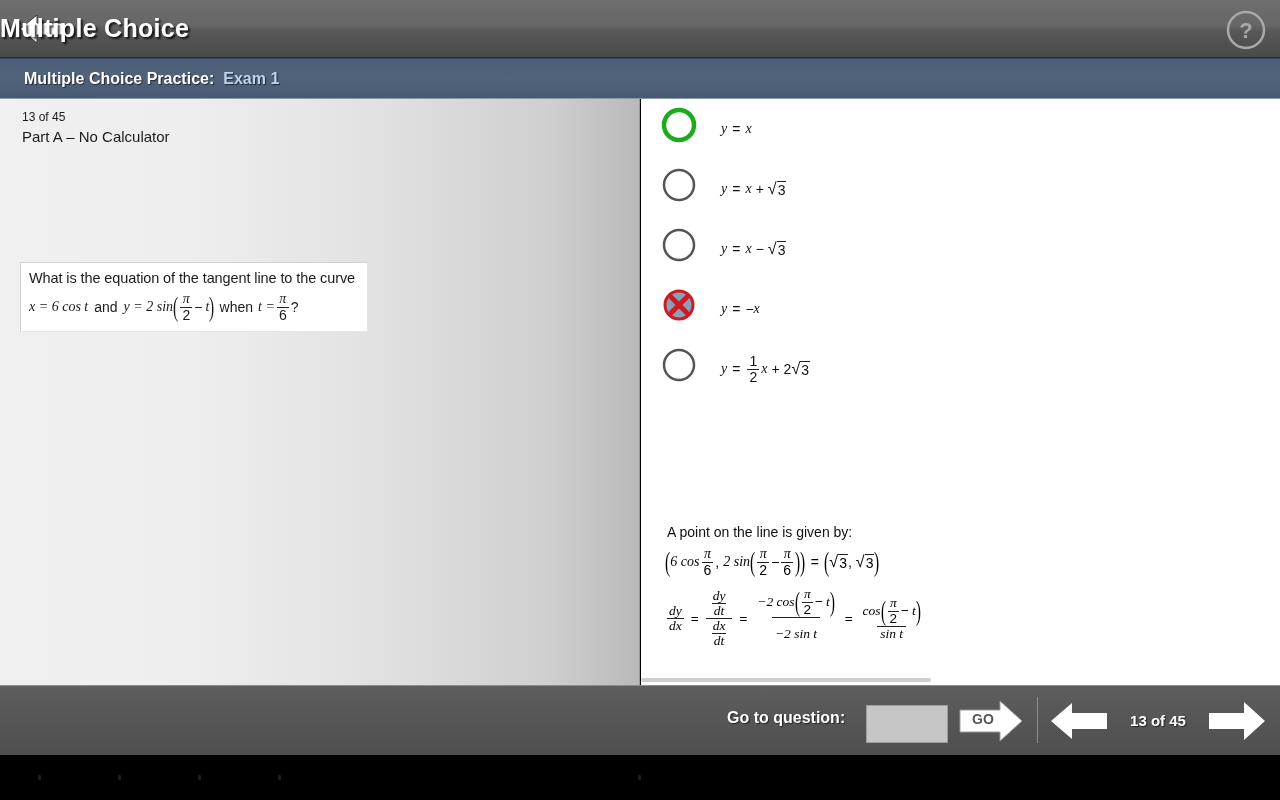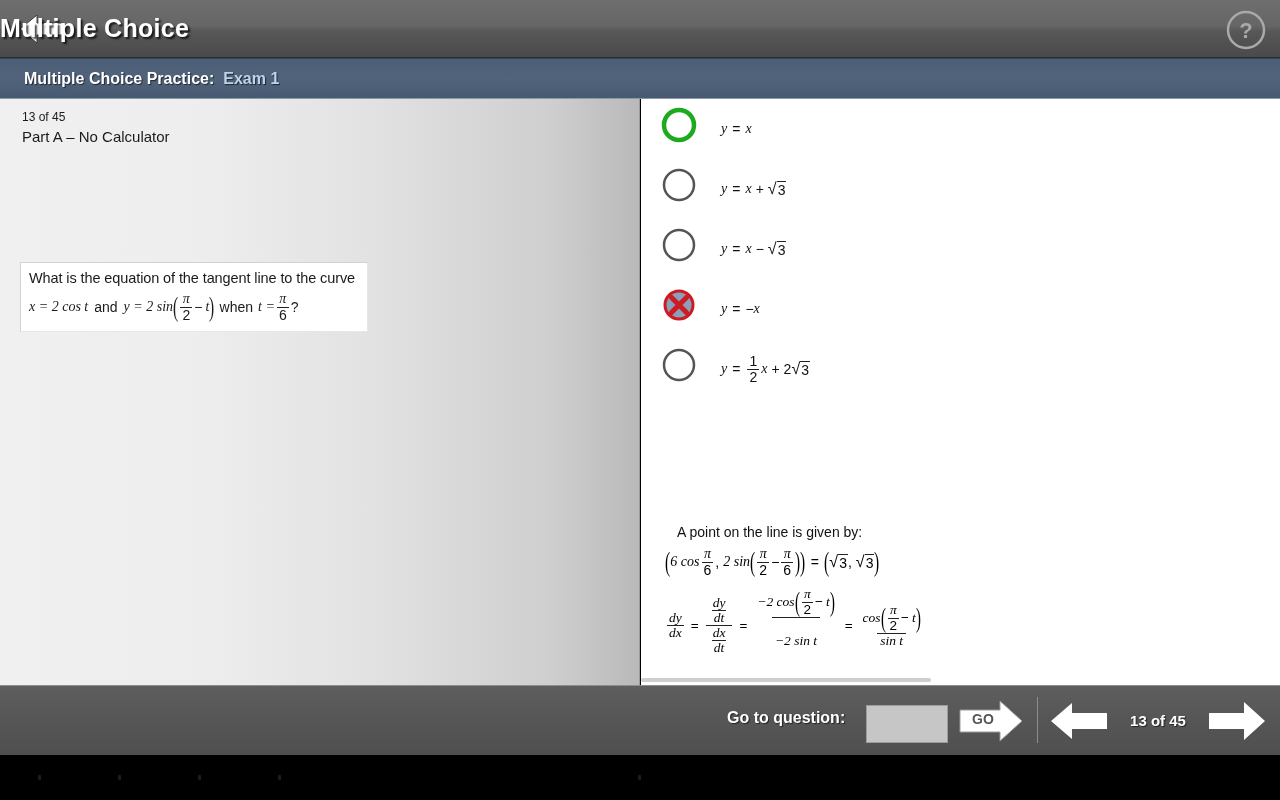--- a/index.html
+++ b/index.html
@@ -117,21 +117,21 @@
     font-family:"Liberation Serif", serif; line-height:.78;
     margin:0 -2px;
   }
   .sqrt { display:inline-flex; align-items:stretch; vertical-align:middle; }
   .sqrt .rad { font-size:1.15em; line-height:1; }
   .sqrt .rand { border-top:1px solid #222; padding:0 1px; margin-top:1px;}
   .row { display:inline-flex; align-items:center; }
 
   
   .expl { position:absolute; left:0; top:425px; width:639px; }
-  .expl-line { font-size:14px; color:#111; margin-left:36px; }
+  .expl-line { font-size:14px; color:#111; margin-left:26px; }
   .expl-block { margin-left:24px; margin-top:7px; }
 
   
   .bottombar {
     position:absolute; left:0; top:685px; width:1280px; height:70px;
     background:linear-gradient(to bottom,#5e5e5e 0%, #575757 40%, #4f4f4f 100%);
     border-top:1px solid #8d8d8d;
   }
   .goto-label {
     position:absolute; left:727px; top:23px;
@@ -203,21 +203,21 @@
       <div class="q-meta">
         <div>13 of 45</div>
         <div class="part">Part A – No Calculator</div>
       </div>
 
       <div class="q-box">
         <div class="q-line1">What is the equation of the tangent line to the curve</div>
 
         <div class="q-line2">
           <span class="row">
-              <span class="mi">x = 2 cos t</span>
+              <span class="mi">x = 6 cos t</span>
             </span>
           <span style="width:6px"></span>
           <span>and</span>
           <span style="width:6px"></span>
           <span class="mi">y = 2 sin</span>
           <span class="paren">(</span>
           <span class="frac">
             <span class="num mi">π</span>
             <span class="den mn">2</span>
           </span>
@@ -397,21 +397,21 @@
                   <span class="paren">(</span>
                   <span class="frac">
                       <span class="num mi">π</span>
                   <span class="den mn">2</span>
                     </span>
                   <span class="mo">−</span>
                   <span class="mi" style="margin-left:3px">t</span>
                   <span class="paren">)</span>
                 </span>
               </span>
-              <span class="den mi" style="padding:16px 3px">−2 sin t</span>
+              <span class="den mi" style="padding:9px 3px">−2 sin t</span>
             </span>
             <span class="mo" style="margin:0 5px">=</span>
             <span class="frac">
               <span class="num" style="padding:0 3px">
                 <span class="row">
                   <span class="mi">cos</span>
                   <span class="paren">(</span>
                   <span class="frac">
                       <span class="num mi">π</span>
                   <span class="den mn">2</span>

